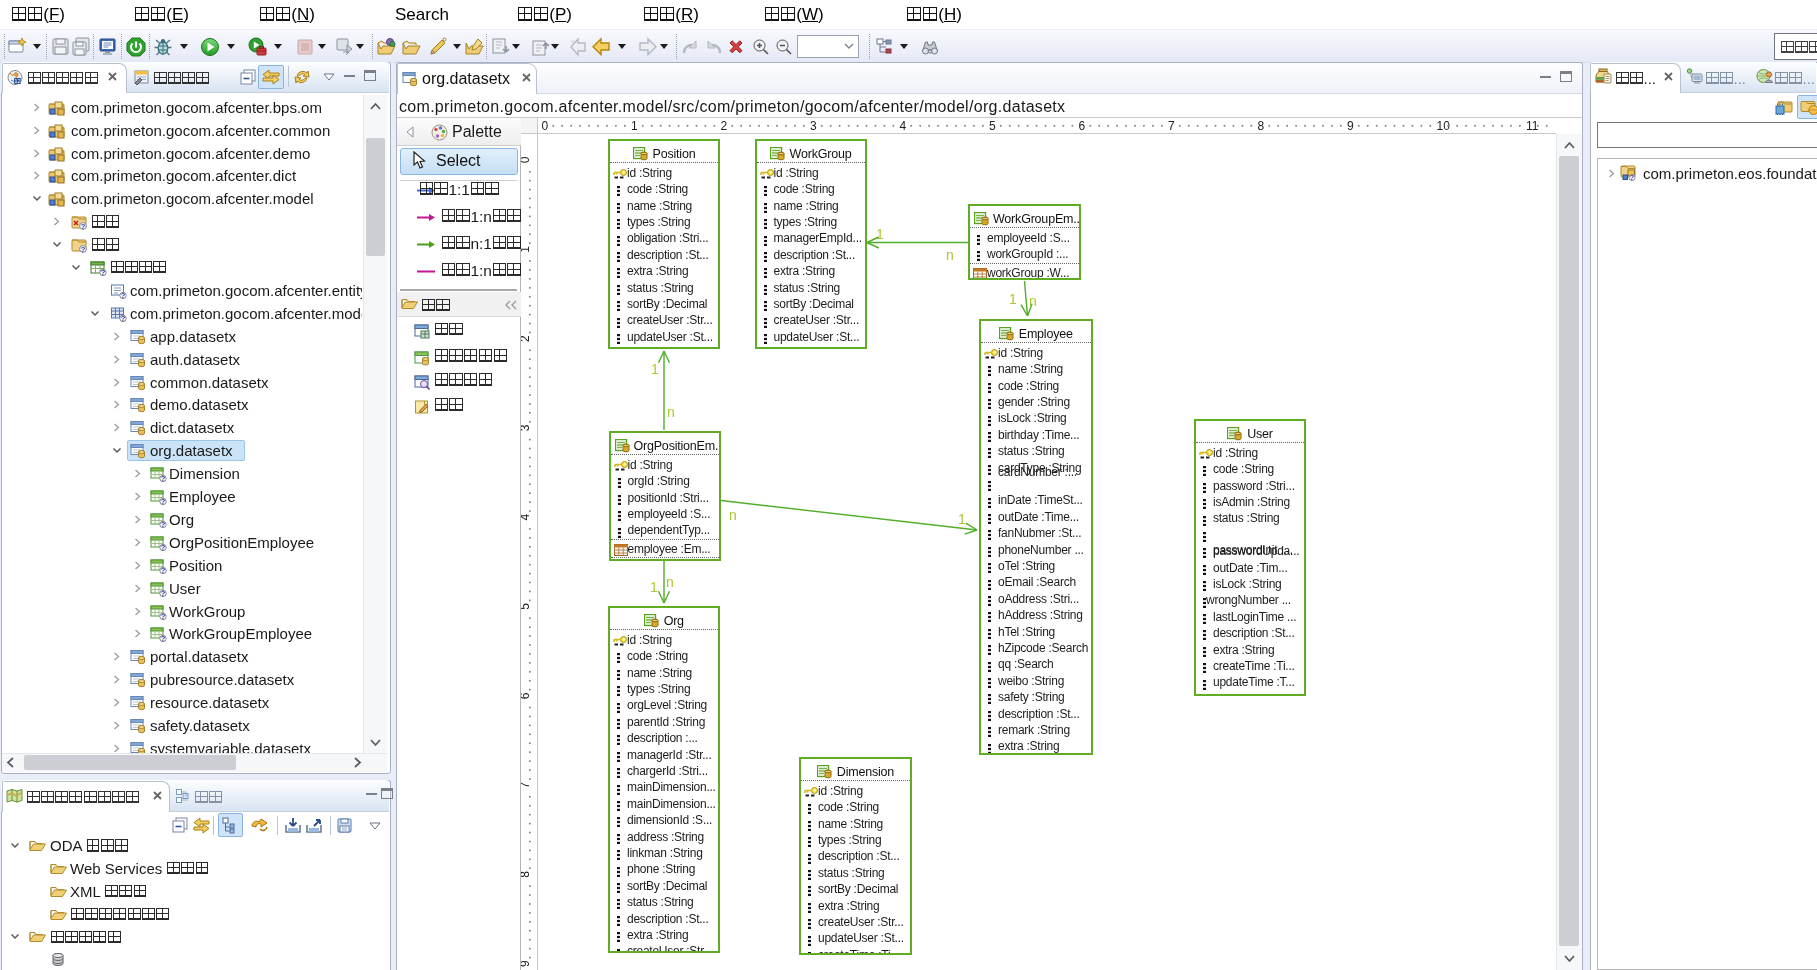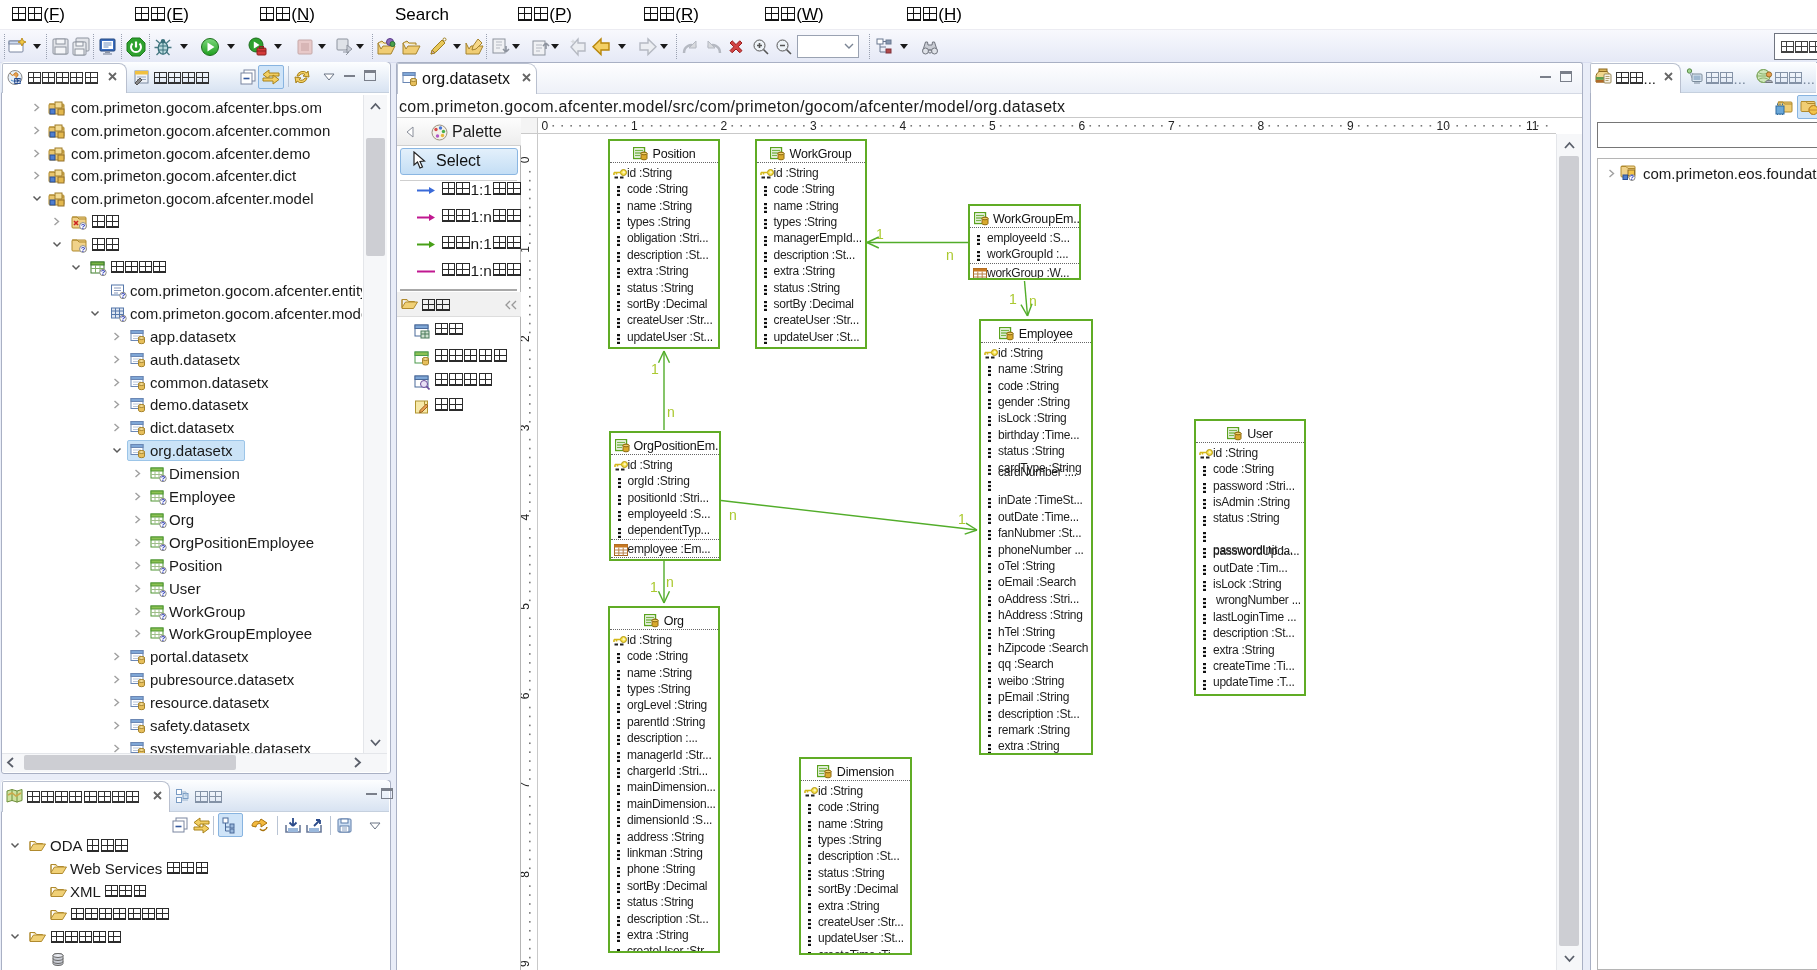--- a/index.html
+++ b/index.html
@@ -702,21 +702,21 @@
 <div class="abs" style="left:400px;top:148px;width:118px;height:27px;background:linear-gradient(#e3f0fb,#c4def5);border:1px solid #8ab6e2;border-radius:3px"></div>
 <svg class="abs" style="left:411px;top:151px" width="15" height="19" viewBox="0 0 15 19">
     <path d="M3 1 L3 14 L6.5 11 L9 17 L11.5 16 L9 10.5 L13.5 10 z" fill="#fff" stroke="#222" stroke-width="1.2"></path>
   </svg>
 <div class="abs" style="left:436px;top:152px;font-size:16px;color:#111">Select</div>
 <div class="abs" style="left:400px;top:180px;width:117px;border-top:1px solid #cfcfcf"></div>
 <svg class="abs" style="left:416px;top:186.0px" width="20" height="9" viewBox="0 0 20 9">
     <path d="M1 4.5 h13" stroke="#3a6ad8" stroke-width="2"></path>
     <path d="M13 1 L19 4.5 L13 8 z" fill="#3a6ad8"></path>
   </svg>
-<div class="abs" style="left:441px;top:180.5px;font-size:15.5px;color:#1a1a1a;white-space:nowrap"><b class="cj"></b><b class="cj"></b>1:1<b class="cj"></b><b class="cj"></b></div>
+<div class="abs" style="left:419px;top:180.5px;font-size:15.5px;color:#1a1a1a;white-space:nowrap"><b class="cj"></b><b class="cj"></b>1:1<b class="cj"></b><b class="cj"></b></div>
 <svg class="abs" style="left:416px;top:213.0px" width="20" height="9" viewBox="0 0 20 9">
     <path d="M1 4.5 h13" stroke="#c01890" stroke-width="2"></path>
     <path d="M13 1 L19 4.5 L13 8 z" fill="#c01890"></path>
   </svg>
 <div class="abs" style="left:441px;top:207.5px;font-size:15.5px;color:#1a1a1a;white-space:nowrap"><b class="cj"></b><b class="cj"></b>1:n<b class="cj"></b><b class="cj"></b></div>
 <svg class="abs" style="left:416px;top:240.0px" width="20" height="9" viewBox="0 0 20 9">
     <path d="M1 4.5 h13" stroke="#48a018" stroke-width="2"></path>
     <path d="M13 1 L19 4.5 L13 8 z" fill="#48a018"></path>
   </svg>
 <div class="abs" style="left:441px;top:234.5px;font-size:15.5px;color:#1a1a1a;white-space:nowrap"><b class="cj"></b><b class="cj"></b>n:1<b class="cj"></b><b class="cj"></b></div>
@@ -1290,21 +1290,21 @@
           <rect x="1" y="1" width="3" height="2.2" fill="#111"></rect>
           <rect x="1" y="4.9" width="3" height="2.2" fill="#111"></rect>
           <rect x="1" y="8.8" width="3" height="2.2" fill="#111"></rect>
         </svg></div>
       <div class="erow" style="left:17px;top:352.7px">weibo :String</div>
       <div class="abs" style="left:6px;top:370.4px"><svg width="6" height="12" viewBox="0 0 6 12" style="">
           <rect x="1" y="1" width="3" height="2.2" fill="#111"></rect>
           <rect x="1" y="4.9" width="3" height="2.2" fill="#111"></rect>
           <rect x="1" y="8.8" width="3" height="2.2" fill="#111"></rect>
         </svg></div>
-      <div class="erow" style="left:17px;top:369.1px">pEmail :String</div>
+      <div class="erow" style="left:17px;top:369.1px">safety :String</div>
       <div class="abs" style="left:6px;top:386.8px"><svg width="6" height="12" viewBox="0 0 6 12" style="">
           <rect x="1" y="1" width="3" height="2.2" fill="#111"></rect>
           <rect x="1" y="4.9" width="3" height="2.2" fill="#111"></rect>
           <rect x="1" y="8.8" width="3" height="2.2" fill="#111"></rect>
         </svg></div>
       <div class="erow" style="left:17px;top:385.5px">description :St...</div>
       <div class="abs" style="left:6px;top:403.2px"><svg width="6" height="12" viewBox="0 0 6 12" style="">
           <rect x="1" y="1" width="3" height="2.2" fill="#111"></rect>
           <rect x="1" y="4.9" width="3" height="2.2" fill="#111"></rect>
           <rect x="1" y="8.8" width="3" height="2.2" fill="#111"></rect>
@@ -1378,21 +1378,21 @@
           <rect x="1" y="1" width="3" height="2.2" fill="#111"></rect>
           <rect x="1" y="4.9" width="3" height="2.2" fill="#111"></rect>
           <rect x="1" y="8.8" width="3" height="2.2" fill="#111"></rect>
         </svg></div>
       <div class="erow" style="left:17px;top:155.9px">isLock :String</div>
       <div class="abs" style="left:6px;top:173.6px"><svg width="6" height="12" viewBox="0 0 6 12" style="">
           <rect x="1" y="1" width="3" height="2.2" fill="#111"></rect>
           <rect x="1" y="4.9" width="3" height="2.2" fill="#111"></rect>
           <rect x="1" y="8.8" width="3" height="2.2" fill="#111"></rect>
         </svg></div>
-      <div class="erow" style="left:20px;top:172.3px">wrongNumber ...</div>
+      <div class="erow" style="left:10px;top:172.3px">wrongNumber ...</div>
       <div class="abs" style="left:6px;top:190.0px"><svg width="6" height="12" viewBox="0 0 6 12" style="">
           <rect x="1" y="1" width="3" height="2.2" fill="#111"></rect>
           <rect x="1" y="4.9" width="3" height="2.2" fill="#111"></rect>
           <rect x="1" y="8.8" width="3" height="2.2" fill="#111"></rect>
         </svg></div>
       <div class="erow" style="left:17px;top:188.7px">lastLoginTime ...</div>
       <div class="abs" style="left:6px;top:206.4px"><svg width="6" height="12" viewBox="0 0 6 12" style="">
           <rect x="1" y="1" width="3" height="2.2" fill="#111"></rect>
           <rect x="1" y="4.9" width="3" height="2.2" fill="#111"></rect>
           <rect x="1" y="8.8" width="3" height="2.2" fill="#111"></rect>

